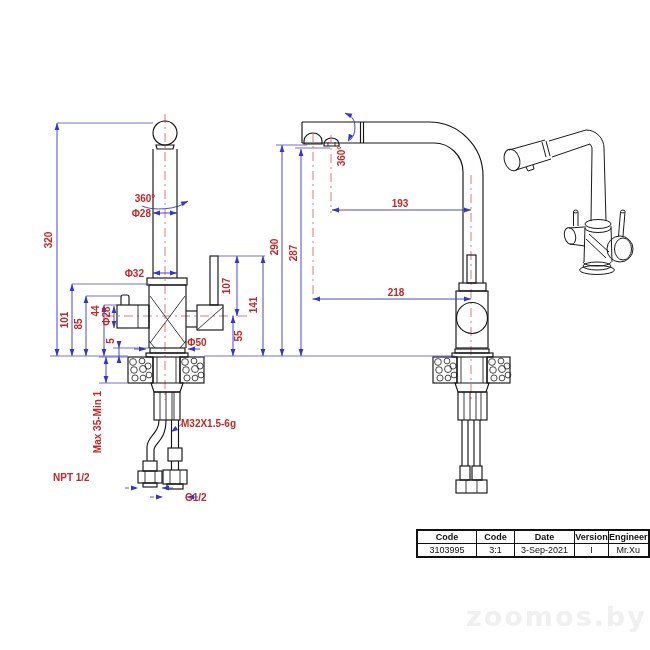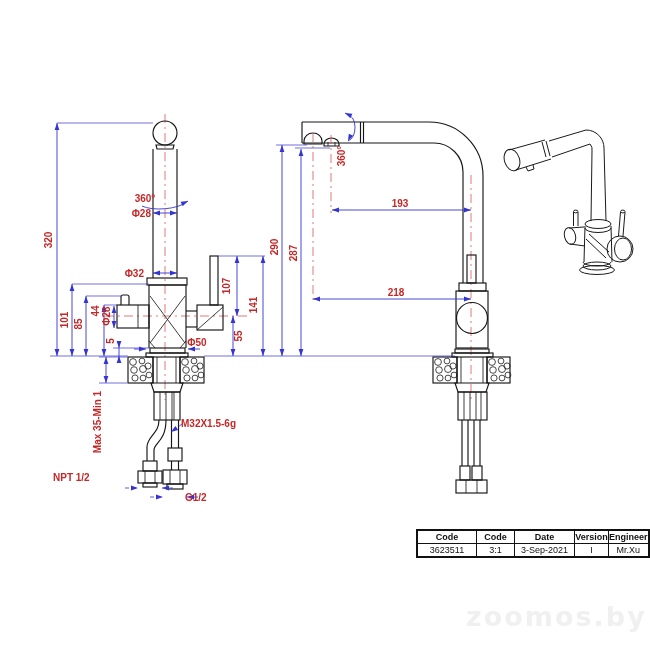--- a/index.html
+++ b/index.html
@@ -303,21 +303,21 @@
 <table id="titleblock">
   <tbody>
       <tr>
     <th style="width:58px">Code</th>
     <th style="width:37px">Code</th>
     <th style="width:59px">Date</th>
     <th style="width:33px">Version</th>
     <th style="width:35px">Engineer</th>
   </tr>
   <tr>
-    <td>3623511</td>
+    <td>3103995</td>
     <td>3:1</td>
     <td>3-Sep-2021</td>
     <td>I</td>
     <td>Mr.Xu</td>
   </tr>
 </tbody>
   </table>
 
 <div id="watermark">zoomos.by</div>
 

